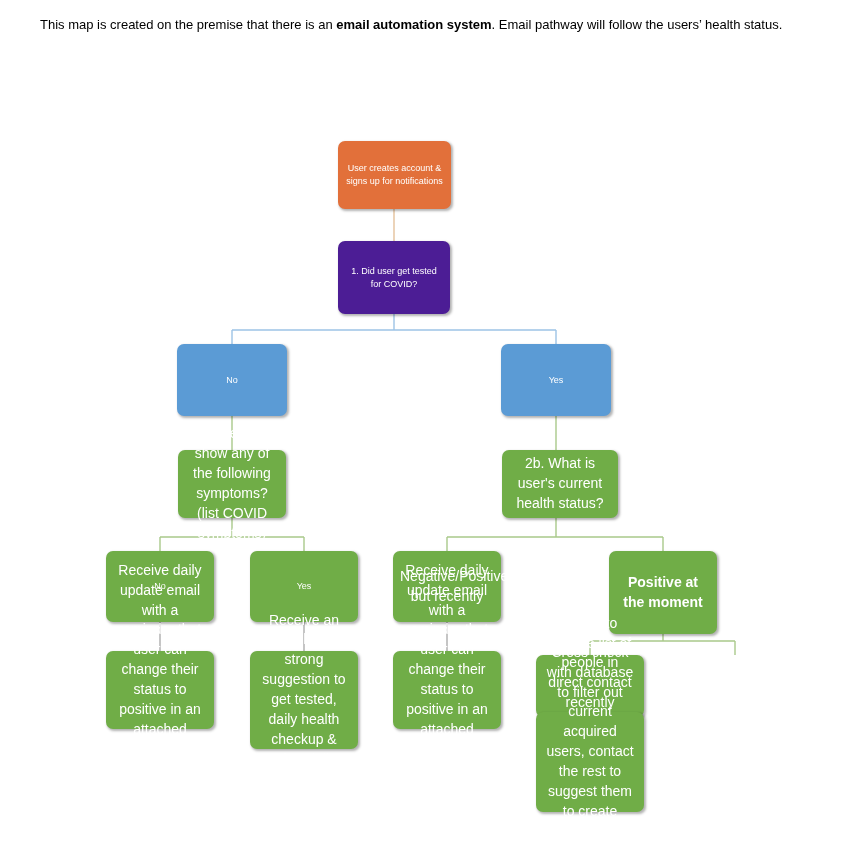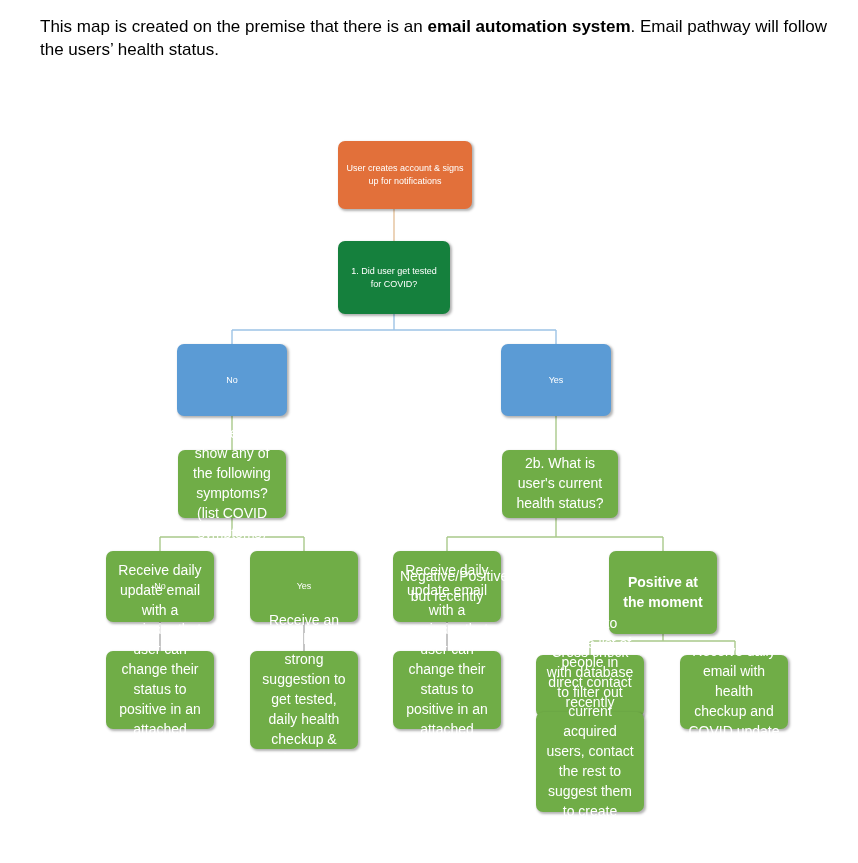--- a/index.html
+++ b/index.html
@@ -13,21 +13,21 @@
     height: 863px;
     position: relative;
     font-family: "Liberation Sans", sans-serif;
     overflow: hidden;
   }
   #caption {
     position: absolute;
     left: 40px;
     top: 16px;
     width: 790px;
-    font-size: 17px;
+    font-size: 13px;
     line-height: 1.35;
     color: #000000;
   }
   #caption .bold { font-weight: bold; }
 
   #canvas {
     position: absolute;
     left: 0;
     top: 0;
     width: 858px;
@@ -52,21 +52,21 @@
     text-align: center;
     color: #ffffff;
     font-size: 14px;
     line-height: 1.42;
     padding: 4px 7px;
     box-shadow: 1.5px 1.5px 2.5px rgba(0,0,0,0.30);
     -webkit-font-smoothing: antialiased;
   }
   .node span { display: block; width: 100%; }
   .node.orange { background: #E2703A; }
-  .node.yellow { background: #15803d; }
+  .node.yellow { background: #4c1d95; }
   .node.blue   { background: #5B9BD5; }
   .node.green  { background: #70AD47; }
   .node.big    { font-size: 9px; }
 </style>
 </head>
 <body>
 
 <div id="caption">
   <span>This map is created on the premise that there is an </span><span class="bold">email automation system</span><span>. Email pathway will follow the users’ health status.</span>
 </div>
@@ -101,21 +101,21 @@
     <line x1="447" y1="622" x2="447" y2="651" stroke="#A6A6A6" stroke-width="1.3"></line>
 
     <line x1="663" y1="622" x2="663" y2="641" stroke="#A9C98A" stroke-width="1.4"></line>
     <line x1="590" y1="641" x2="735" y2="641" stroke="#A9C98A" stroke-width="1.4"></line>
     <line x1="590" y1="641" x2="590" y2="655" stroke="#A9C98A" stroke-width="1.4"></line>
     <line x1="735" y1="641" x2="735" y2="655" stroke="#A9C98A" stroke-width="1.4"></line>
 
     <line x1="590" y1="729" x2="590" y2="755" stroke="#A6A6A6" stroke-width="1.3"></line>
   </svg>
 
-  <div class="node orange big" style="left:338px; top:141px; width:134px; height:68px;">
+  <div class="node orange big" style="left:338px; top:141px; width:113px; height:68px;">
     <span>User creates account &amp; signs up for notifications</span>
   </div>
 
   <div class="node yellow big" style="left:338px; top:241px; width:112px; height:73px;">
     <span>1. Did user get tested for COVID?</span>
   </div>
 
   <div class="node blue big" style="left:177px; top:344px; width:110px; height:72px;">
     <span>No</span>
   </div>
@@ -157,21 +157,18 @@
   </div>
 
   <div class="node green" style="left:393px; top:651px; width:108px; height:78px;">
     <span>Receive daily update email with a reminder that user can change their status to positive in an attached survey if they get tested positive at one point</span>
   </div>
 
   <div class="node green" style="left:536px; top:655px; width:108px; height:62px;align-items:flex-end;">
     <span>Asked to provide list of people in direct contact recently</span>
   </div>
 
-  <div class="node green" style="left:680px; top:655px; width:108px; height:74px;">
-    <span>Receive daily email with health checkup and COVID update</span>
-  </div>
 
   <div class="node green" style="left:536px; top:712px; width:108px; height:100px;">
     <span>Cross check with database to filter out current acquired users, contact the rest to suggest them to create account &amp; schedule to test</span>
   </div>
 
 </div>
 
 </body></html>

